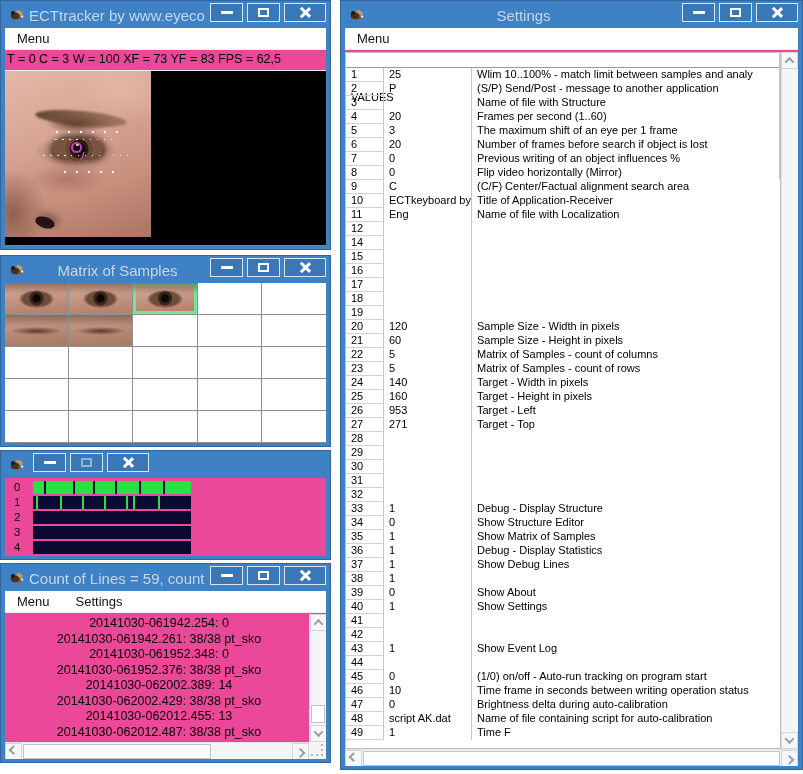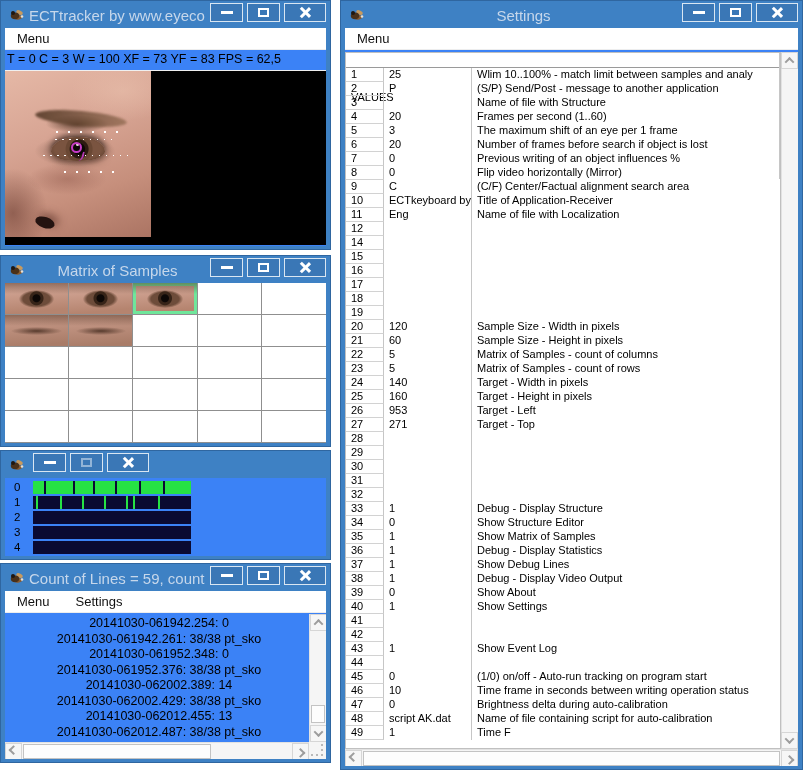--- a/index.html
+++ b/index.html
@@ -29,21 +29,21 @@
   .g-min { width:12px; height:3px; background:#fff; }
   .g-max { width:11px; height:9px; border:2px solid #fff; }
   .g-x { position:relative; width:13px; height:13px; }
   .g-x::before, .g-x::after {
     content:""; position:absolute; left:5.5px; top:0; width:2.5px; height:13px; background:#fff;
   }
   .g-x::before { transform:rotate(45deg); }
   .g-x::after  { transform:rotate(-45deg); }
   .faded .g-max { border-color:rgba(255,255,255,.45); }
 
-  .win-body { background:#3b82f6; width:100%; position:relative; overflow:hidden; }
+  .win-body { background:#ec4899; width:100%; position:relative; overflow:hidden; }
 
   .menubar {
     background:#fff; border-bottom:1px solid #ededed;
     display:flex; gap:26px; padding:3px 0 3px 12px;
     font-size:13px; color:#111; height:22px; align-items:center;
   }
 
   
   #win-tracker { left:0; top:0; width:331px; height:250px; }
   #win-tracker .win-body { height:218px; }
@@ -602,21 +602,20 @@
               <div class="c-label">Debug - Display Statistics</div>
             </div>
             <div class="srow">
               <div class="c-num">37</div>
               <div class="c-val">1</div>
               <div class="c-label">Show Debug Lines</div>
             </div>
             <div class="srow">
               <div class="c-num">38</div>
               <div class="c-val">1</div>
-              <div class="c-label">Debug - Display Video Output</div>
             </div>
             <div class="srow">
               <div class="c-num">39</div>
               <div class="c-val">0</div>
               <div class="c-label">Show About</div>
             </div>
             <div class="srow">
               <div class="c-num">40</div>
               <div class="c-val">1</div>
               <div class="c-label">Show Settings</div>

